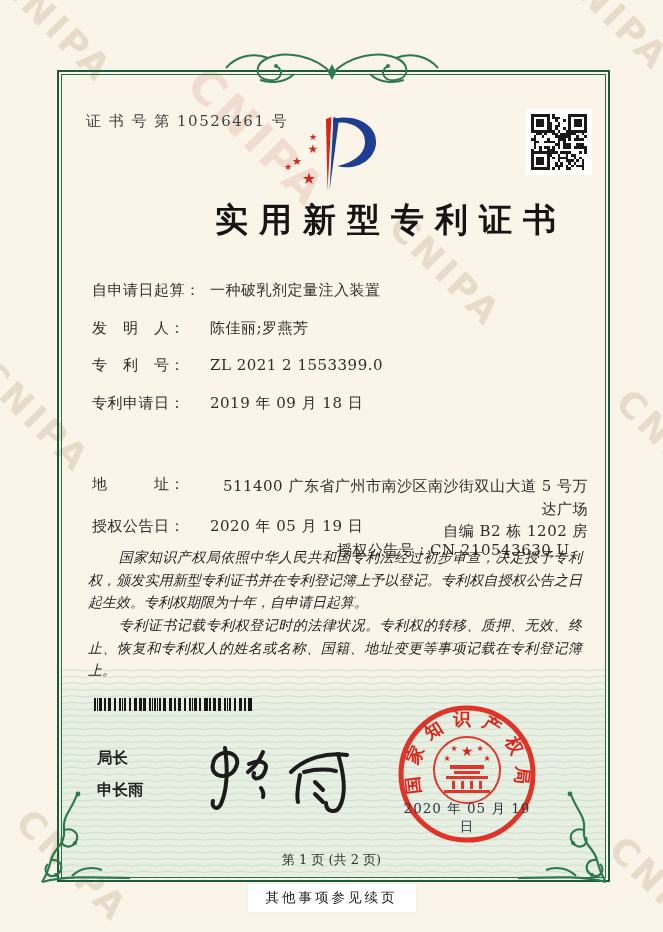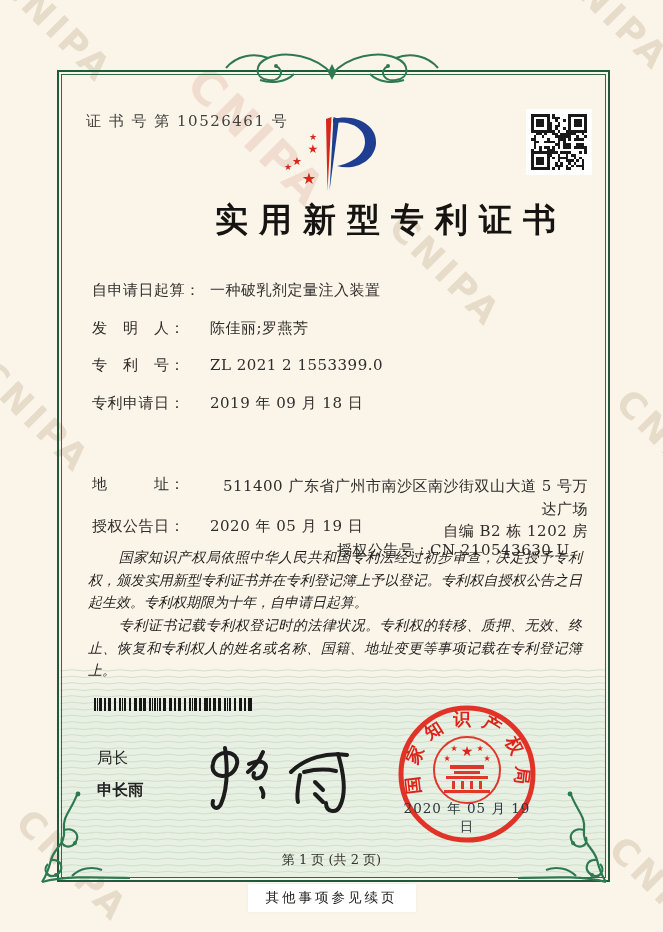--- a/index.html
+++ b/index.html
@@ -29,21 +29,21 @@
   .row .pre{white-space:pre-line;width:378px;line-height:1.5;}
   .pairB{position:absolute;left:245px;top:0;white-space:nowrap;margin-top:24px;}
   .paras{position:absolute;left:88px;top:546px;width:494px;z-index:3;}
   .paras p{margin:0;font-size:14px;line-height:1.62;text-indent:2.2em;color:#1f1e1c;
            font-style:italic;text-align:justify;}
   .barcode{position:absolute;left:94px;top:698px;width:158px;height:13px;z-index:3;
     background-image:
       repeating-linear-gradient(90deg,#161616 0 2px,transparent 2px 5px),
       repeating-linear-gradient(90deg,#161616 0 1px,transparent 1px 7px),
       repeating-linear-gradient(90deg,transparent 0 3px,#161616 3px 4px,transparent 4px 11px);}
-  .director-title{position:absolute;left:97px;top:748px;font-size:15.5px;font-weight:400;color:#222;
+  .director-title{position:absolute;left:97px;top:748px;font-size:15.5px;font-weight:700;color:#222;
       font-family:"DejaVu Sans","Liberation Sans",sans-serif;z-index:3;}
   .director-name{position:absolute;left:97px;top:780px;font-size:15.5px;font-weight:600;color:#222;
       font-family:"DejaVu Sans","Liberation Sans",sans-serif;z-index:3;}
   .sig{position:absolute;left:203px;top:742px;z-index:3;}
   .corner{position:absolute;z-index:3;}
   .seal{position:absolute;left:394px;top:701px;z-index:4;}
   .seal-date{position:absolute;left:396px;top:800px;width:142px;text-align:center;font-size:13.5px;
       color:#2c3640;letter-spacing:1px;z-index:5;}
   .page-info{position:absolute;left:57px;top:851px;width:549px;text-align:center;font-size:13px;color:#33322f;z-index:3;}
   .footer-note{position:absolute;left:50%;transform:translateX(-50%);top:884px;background:#ffffff;

